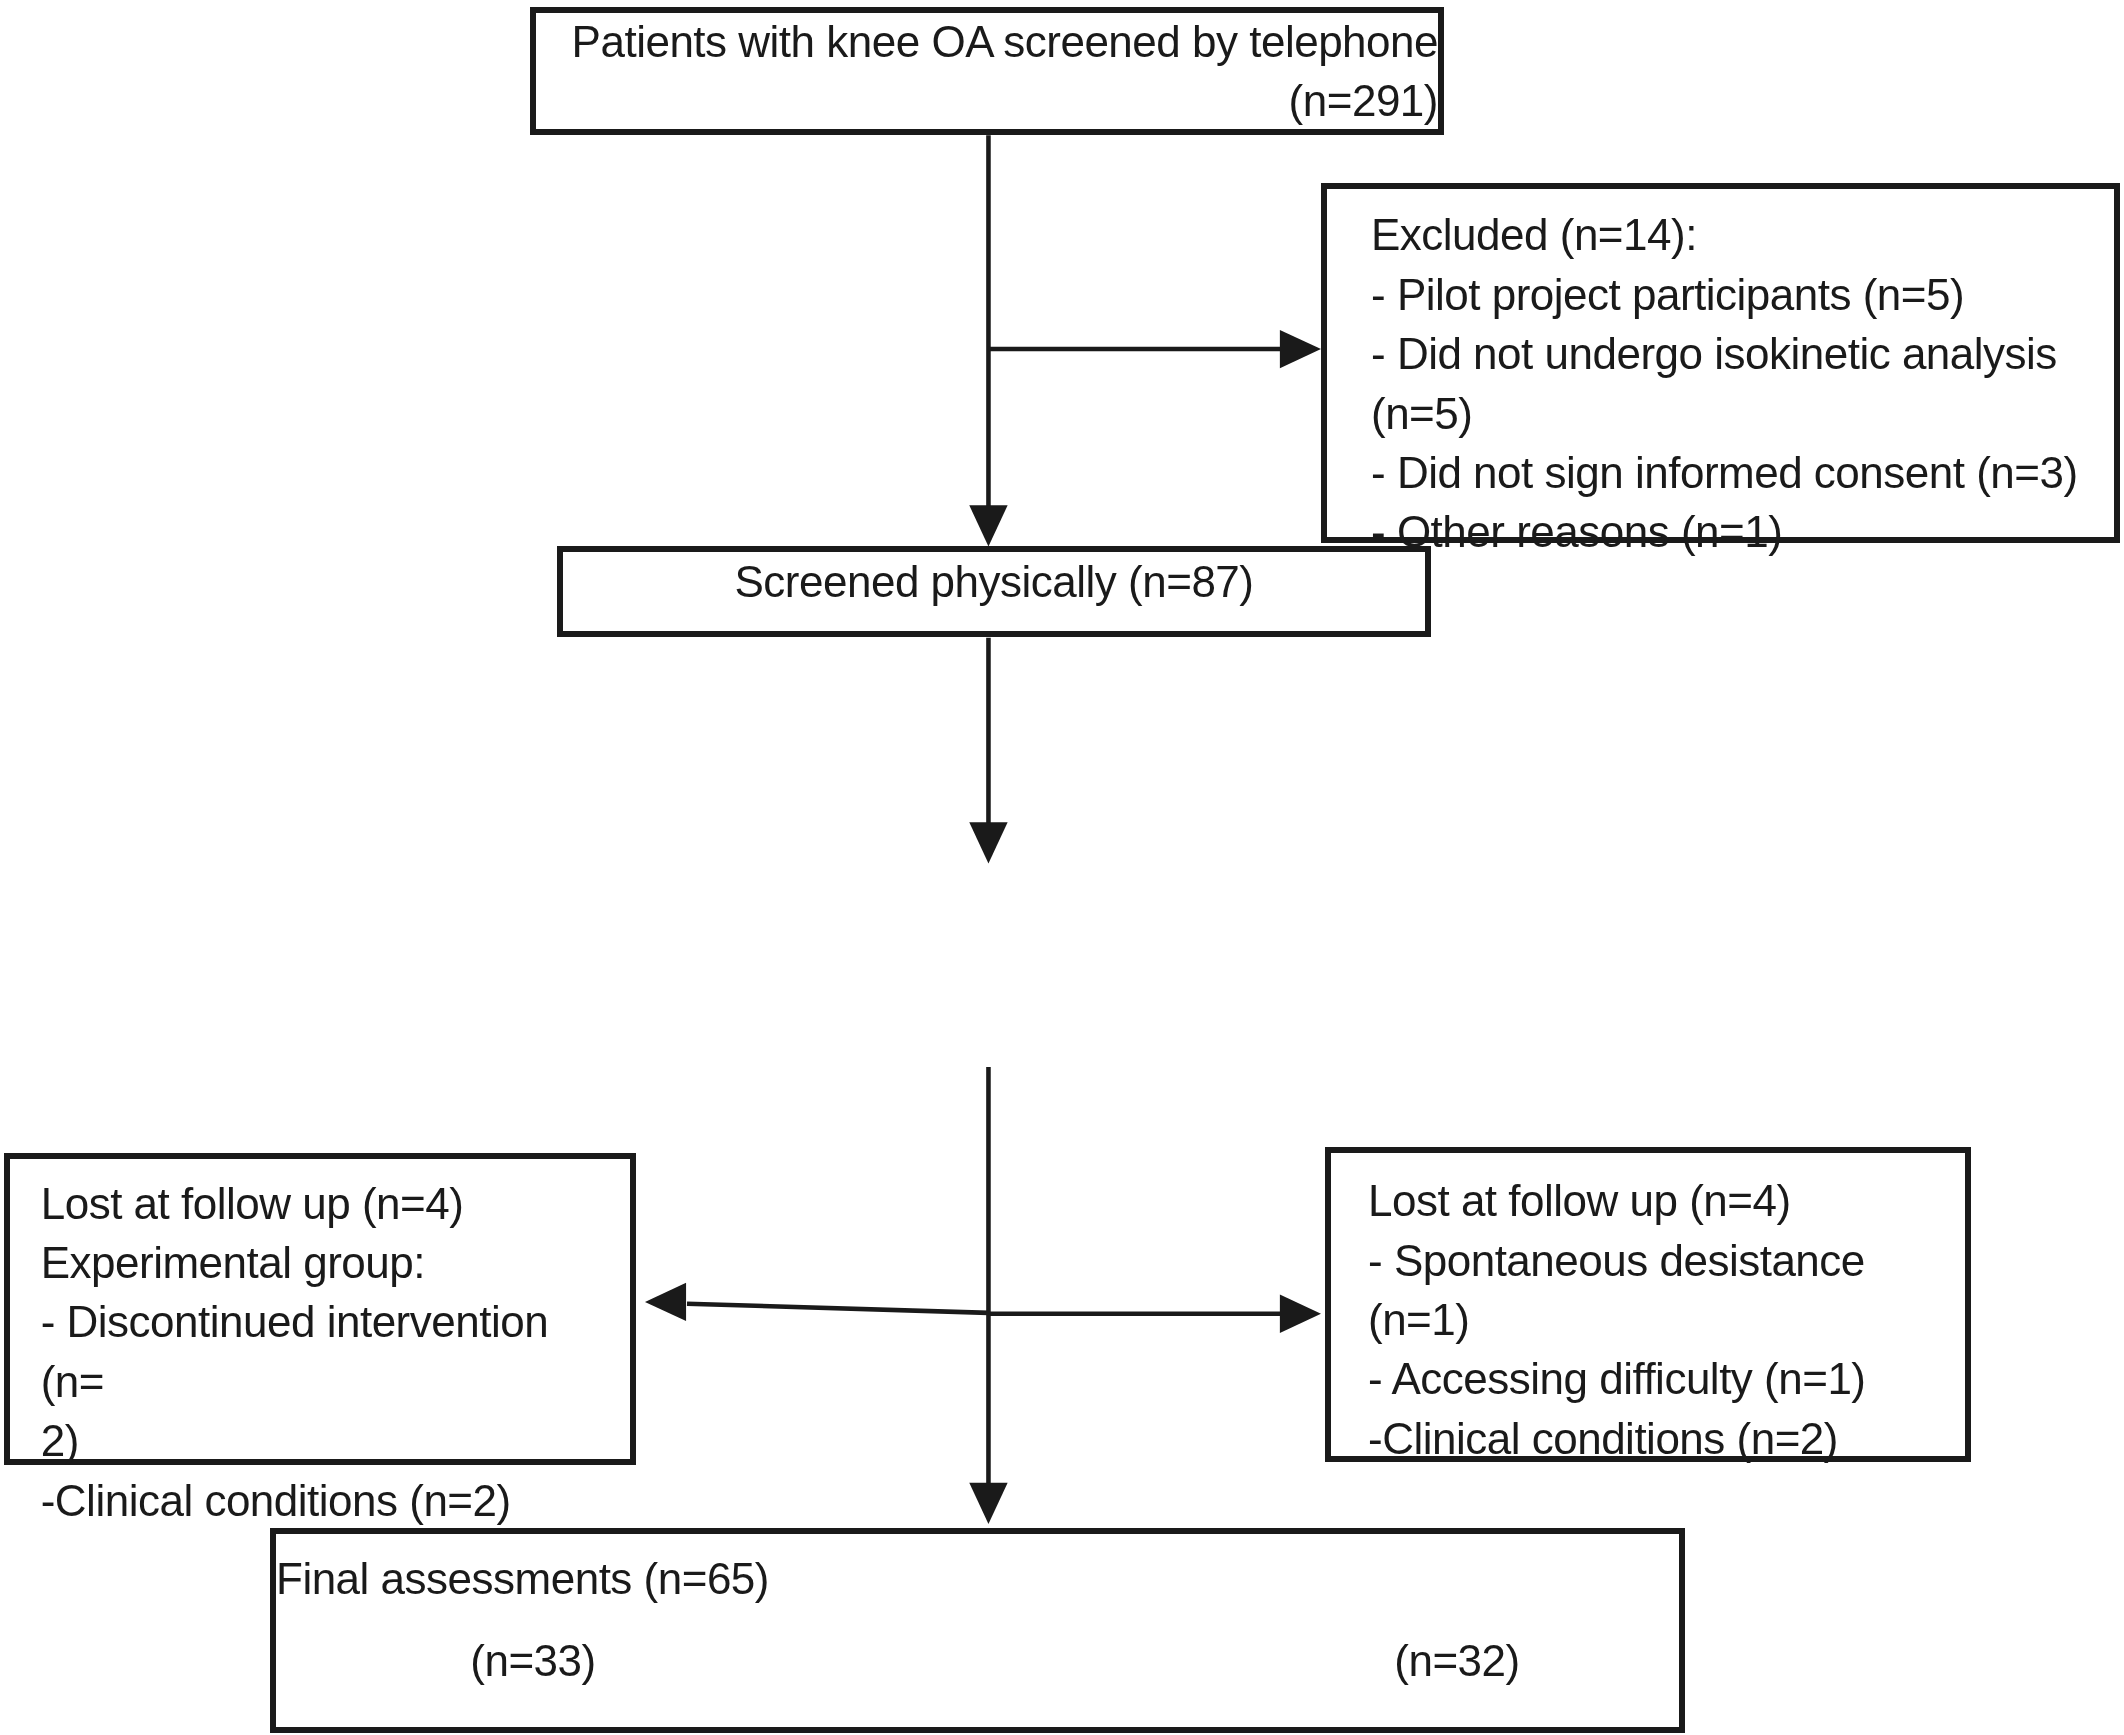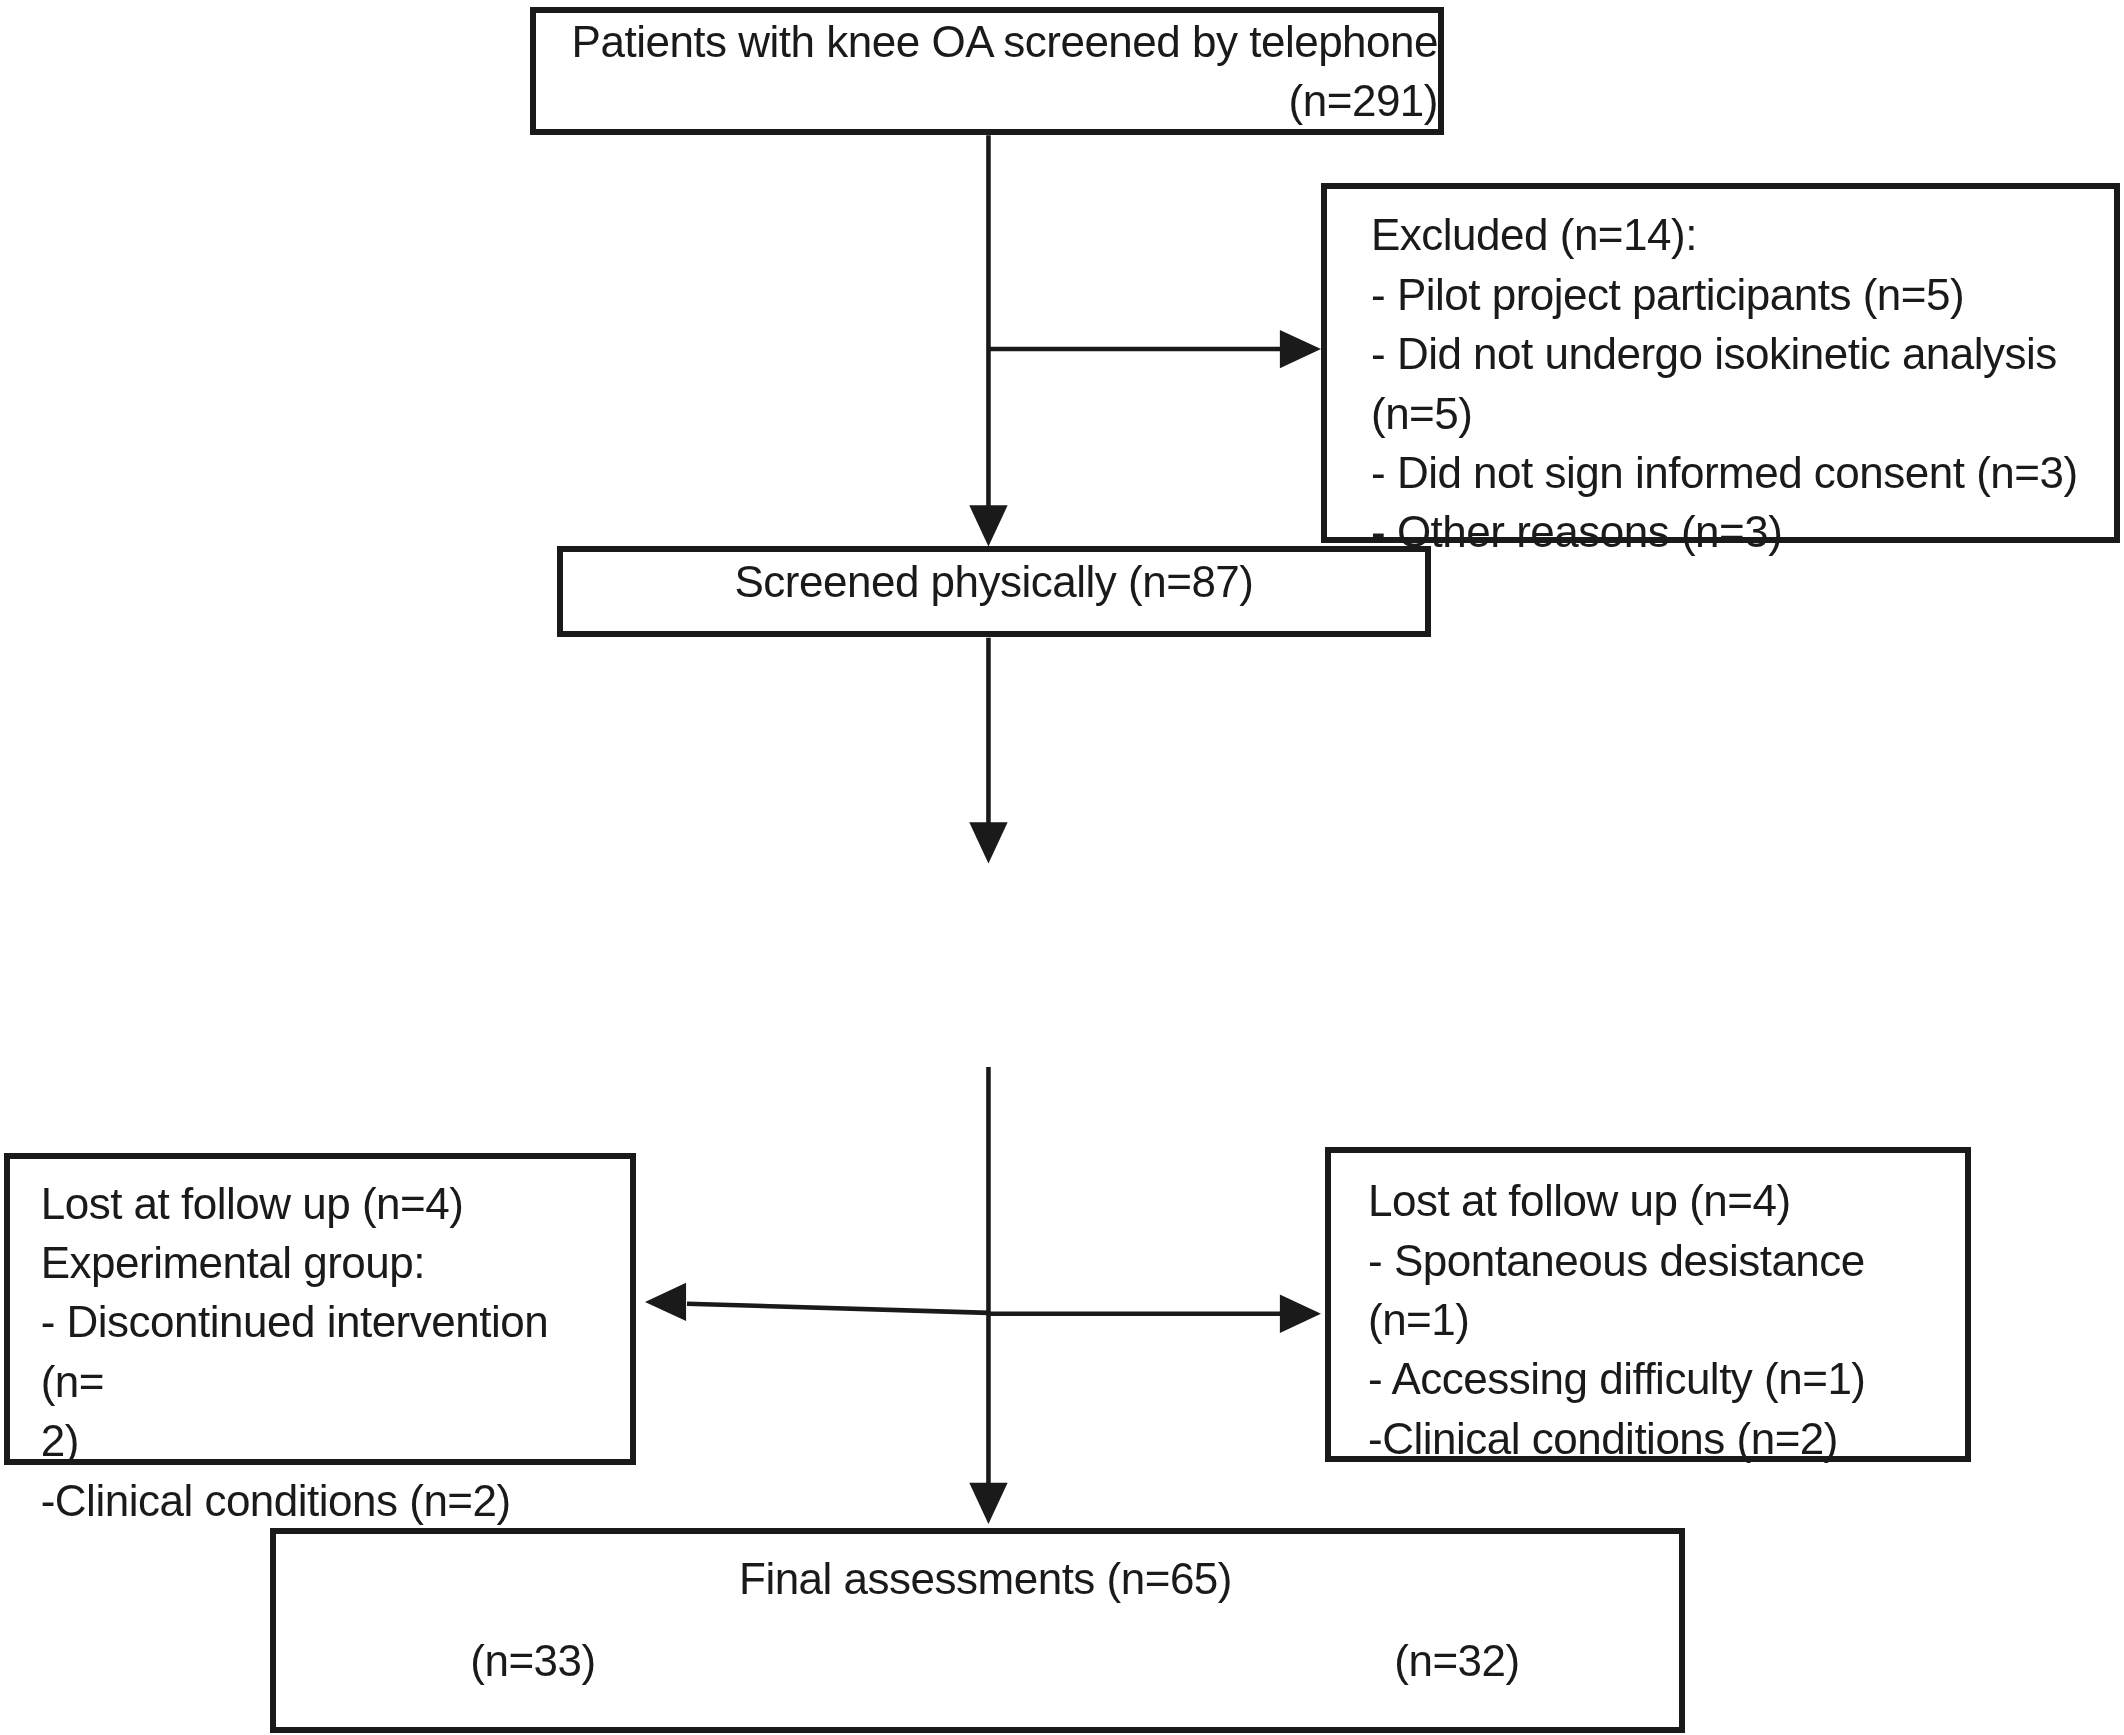--- a/index.html
+++ b/index.html
@@ -70,22 +70,21 @@
   .box-lost-right {
     left: 1325px; top: 1147px; width: 646px; height: 315px;
     padding: 18.3px 7.3px 0 37px;
   }
   .prewrap { white-space: pre-line; }
   
   .box-final {
     left: 270px; top: 1528px; width: 1415px; height: 205px;
   }
   .final-title {
-    position: absolute; top: 14.6px; left: 8px; width: 100%;
-    text-align: center;
+    position: absolute; top: 14.6px; left: 0; width: 100%;
   }
   .final-n {
     position: absolute; bottom: 37px;
     transform: translateX(-50%);
     white-space: nowrap;
     text-align: center;
   }
   .final-n-exp { left: 257px; }
   .final-n-ctrl { left: 1181px; }
 </style>
@@ -124,21 +123,21 @@
   <div class="box box-telephone">
     <div>Patients with knee OA screened by telephone</div>
     <div>(n=291)</div>
   </div>
 
   <div class="box box-excluded">
     <div>Excluded (n=14):</div>
     <div>- Pilot project participants (n=5)</div>
     <div>- Did not undergo isokinetic analysis (n=5)</div>
     <div>- Did not sign informed consent (n=3)</div>
-    <div>- Other reasons (n=3)</div>
+    <div>- Other reasons (n=1)</div>
   </div>
 
   <div class="box box-screened">
     <div>Screened physically (n=87)</div>
   </div>
 
 
   <div class="box box-lost-left">
     <div>Lost at follow up (n=4)</div>
     <div>Experimental group:</div>

